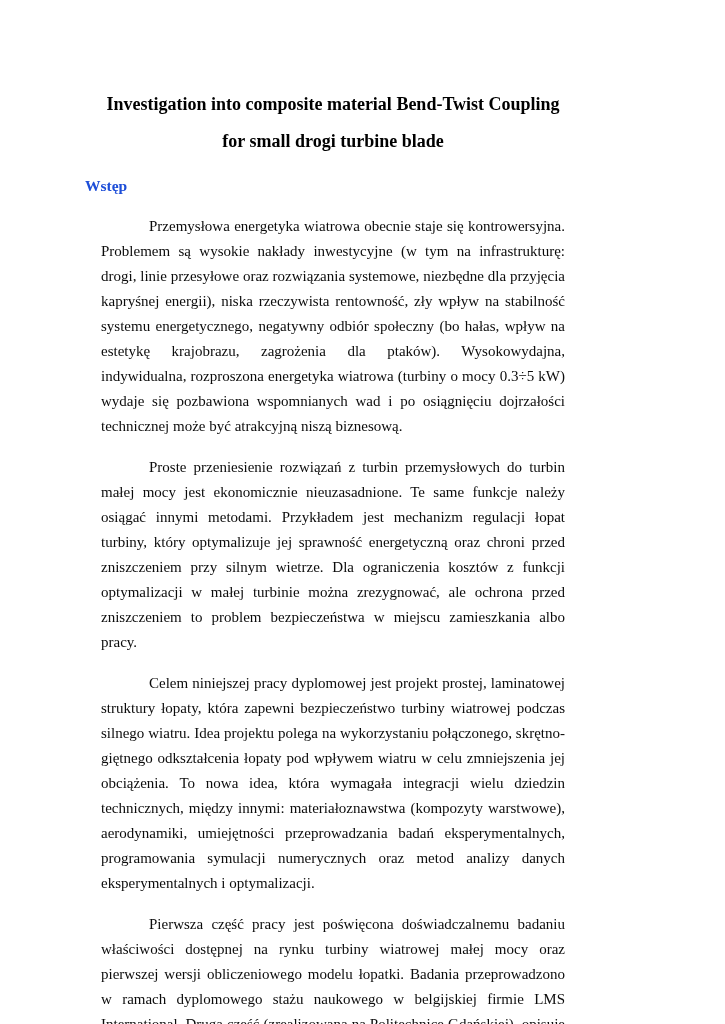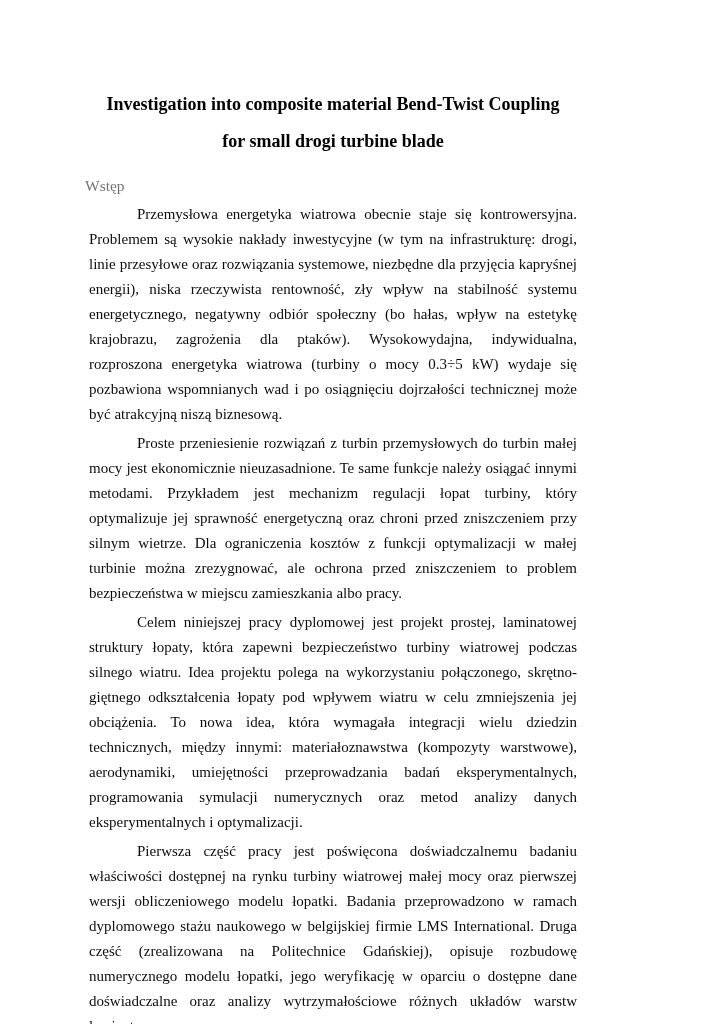--- a/index.html
+++ b/index.html
@@ -25,35 +25,35 @@
     line-height: 37px;
     color: #000000;
     margin-bottom: 13px;
   }
 
   .doc-title .title-line {
     display: block;
   }
 
   .section-heading {
-    font-weight: normal;
+    font-weight: bold;
     font-size: 15.5px;
     line-height: 25px;
-    color: #737373;
+    color: #1d4ed8;
     text-align: left;
     margin-bottom: 4px;
   }
 
   .body-text p {
     font-size: 15px;
     line-height: 25px;
     text-align: justify;
     text-indent: 48px;
     color: #0b0b0b;
-    margin: 4px;
+    margin: 16px;
   }
 </style>
 </head>
 <body>
 
 <div class="page">
 
   <h1 class="doc-title">
     <span class="title-line">Investigation into composite material Bend-Twist Coupling</span>
     <span class="title-line">for small drogi turbine blade</span>

